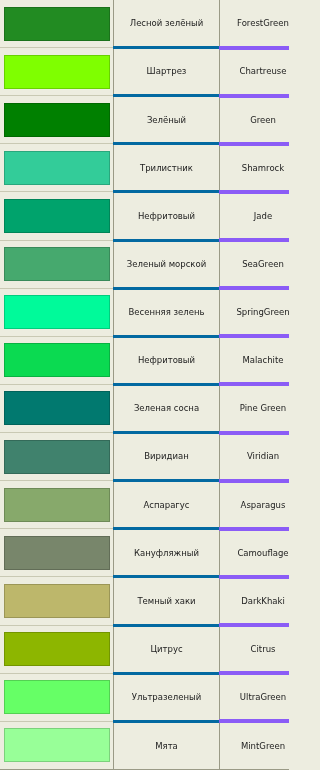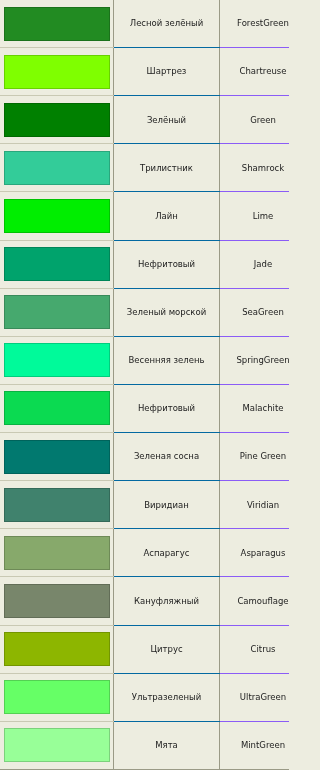--- a/index.html
+++ b/index.html
@@ -42,31 +42,31 @@
     height: 34px;
     border: 1px solid rgba(0,0,0,0.18);
     box-sizing: border-box;
   }
   td.name-ru {
     width: 101px;
     text-align: center;
     font-size: 8.5px;
     color: #1c1c1c;
     border-right: 1px solid #9a9a86;
-    border-bottom: 1px solid #0369a1;
+    border-bottom: 3px solid #0369a1;
     background: #EDEDE0;
     line-height: 1.2;
     padding: 1px 2px;
   }
   td.name-en {
     width: 82px;
     text-align: center;
     font-size: 8.5px;
     color: #1c1c1c;
-    border-bottom: 1px solid #8b5cf6;
+    border-bottom: 4px solid #8b5cf6;
     background: #EDEDE0;
     line-height: 1.2;
     padding: 1px 2px;
   }
   tr:last-child td { border-bottom: 1px solid #9a9a86; }
 </style>
 </head>
 <body>
 
 <table id="color-table">
@@ -91,27 +91,20 @@
         </td>
         <td class="name-ru">Зелёный</td>
         <td class="name-en">Green</td>
       </tr>
       <tr>
         <td class="swatch-cell">
           <span class="swatch" style="background: rgb(51, 204, 153);"></span>
         </td>
         <td class="name-ru">Трилистник</td>
         <td class="name-en">Shamrock</td>
-      </tr>
-      <tr>
-        <td class="swatch-cell">
-          <span class="swatch" style="background: rgb(0, 238, 0);"></span>
-        </td>
-        <td class="name-ru">Лайн</td>
-        <td class="name-en">Lime</td>
       </tr>
       <tr>
         <td class="swatch-cell">
           <span class="swatch" style="background: rgb(0, 163, 108);"></span>
         </td>
         <td class="name-ru">Нефритовый</td>
         <td class="name-en">Jade</td>
       </tr>
       <tr>
         <td class="swatch-cell">
@@ -157,20 +150,27 @@
       </tr>
       <tr>
         <td class="swatch-cell">
           <span class="swatch" style="background: rgb(120, 134, 107);"></span>
         </td>
         <td class="name-ru">Кануфляжный</td>
         <td class="name-en">Camouflage</td>
       </tr>
       <tr>
         <td class="swatch-cell">
+          <span class="swatch" style="background: rgb(189, 183, 107);"></span>
+        </td>
+        <td class="name-ru">Темный хаки</td>
+        <td class="name-en">DarkKhaki</td>
+      </tr>
+      <tr>
+        <td class="swatch-cell">
           <span class="swatch" style="background: rgb(141, 182, 0);"></span>
         </td>
         <td class="name-ru">Цитрус</td>
         <td class="name-en">Citrus</td>
       </tr>
       <tr>
         <td class="swatch-cell">
           <span class="swatch" style="background: rgb(102, 255, 102);"></span>
         </td>
         <td class="name-ru">Ультразеленый</td>

